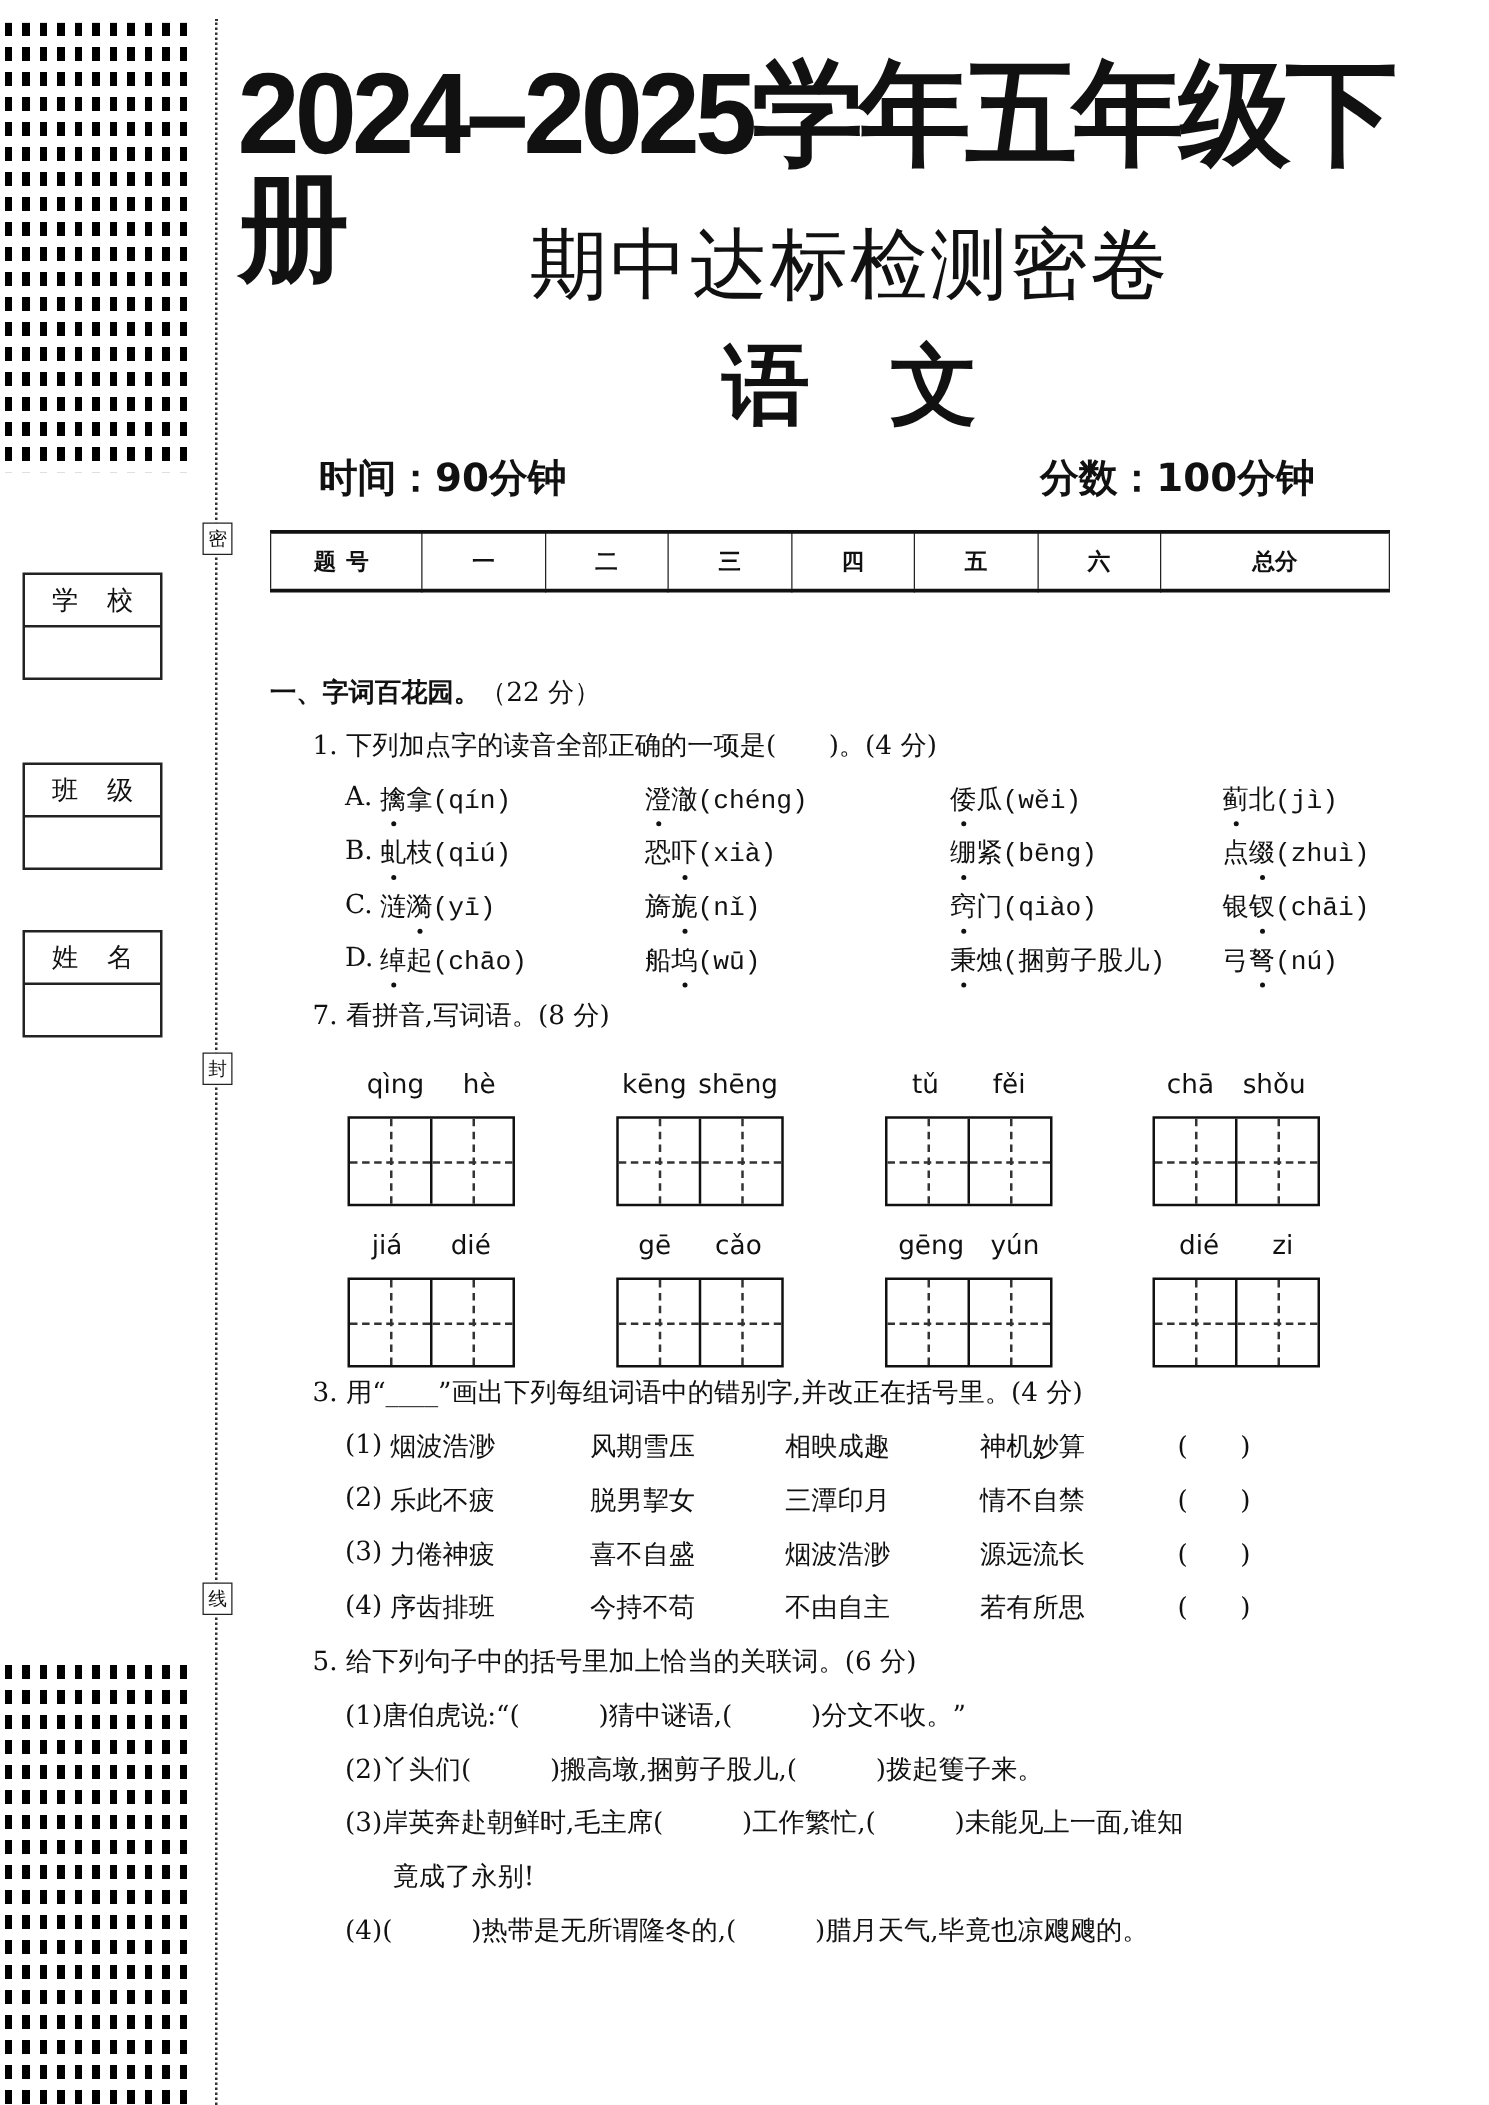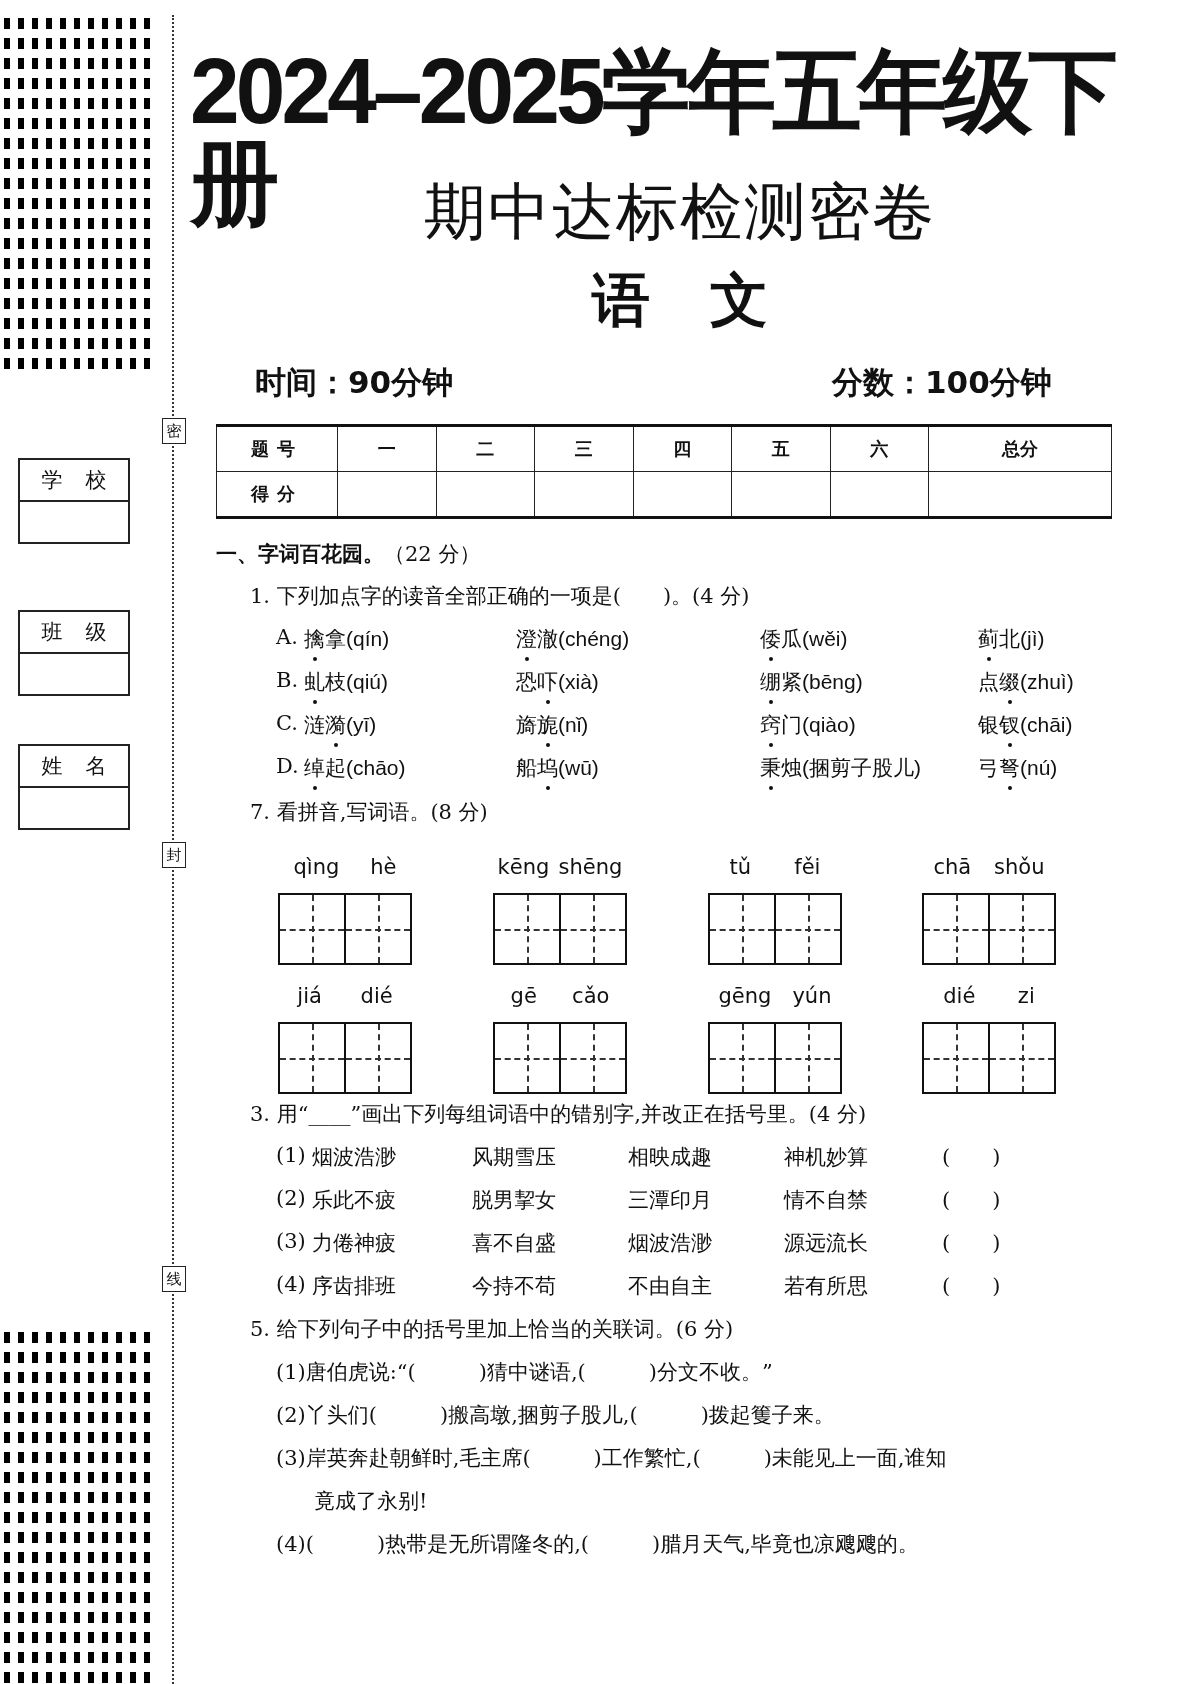--- a/index.html
+++ b/index.html
@@ -43,21 +43,21 @@
     position: absolute; left: 190px; top: 45px; width: 990px; text-align: left;
     font-family: "Liberation Sans", sans-serif; font-weight: bold;
     font-size: 92px; letter-spacing: -4px; line-height: 1; transform: scaleX(0.97); transform-origin: left;
   }
   .title2 {
     position: absolute; left: 170px; top: 170px; width: 1020px; text-align: center;
     font-family: "DejaVu Sans", sans-serif; font-size: 62px; letter-spacing: 2px;
   }
   .title3 {
     position: absolute; left: 170px; top: 262px; width: 1020px; text-align: center;
-    font-family: "DejaVu Sans", sans-serif; font-weight: bold; font-size: 58px; word-spacing: 40px;
+    font-family: "DejaVu Sans", sans-serif; font-weight: bold; font-size: 70px; word-spacing: 40px;
   }
   .meta {
     position: absolute; top: 362px; font-family: "DejaVu Sans", sans-serif;
     font-weight: bold; font-size: 31px; text-align: right;
   }
   .meta.left { left: 255px; }
   .meta.right { left: 832px; }
 
   table.score {
     position: absolute; left: 216px; top: 424px; width: 896px; border-collapse: collapse;
@@ -73,21 +73,21 @@
   .sec-title { position: absolute; left: 0; top: 0; font-weight: bold; font-family: "DejaVu Sans", sans-serif; }
   .sec-title .pts { font-weight: normal; font-family: "DejaVu Serif", serif; margin-top: 40px; }
   .q { position: absolute; left: 34px; }
   .row { position: absolute; left: 60px; width: 830px; }
   .cell { position: absolute; }
   .dot-under { position: relative; display: inline-block; }
   .dot-under::after {
     content: ""; position: absolute; left: 50%; bottom: -8px; width: 4px; height: 4px;
     margin-left: -2px; border-radius: 50%; background: #111;
   }
-  .py { font-family: Liberation Sans, sans-serif; }
+  .py { font-family: Liberation Mono, monospace; }
 
   .grid-group { position: absolute; width: 134px; }
   .grid-group .pinyin {
     font-family: "DejaVu Sans", sans-serif; font-size: 21px; display: flex;
     justify-content: space-around; height: 30px;
   }
   .tianzi { display: flex; border: 2px solid #111; height: 68px; margin-top: 8px; }
   .tianzi .box { flex: 1; position: relative; }
   .tianzi .box + .box { border-left: 2px solid #111; }
   .tianzi .box::before {
@@ -142,30 +142,20 @@
       <tr>
     <td class="first">题号</td>
     <td>一</td>
     <td>二</td>
     <td>三</td>
     <td>四</td>
     <td>五</td>
     <td>六</td>
     <td>总分</td>
   </tr>
-  <tr>
-    <td class="first">得分</td>
-    <td></td>
-    <td></td>
-    <td></td>
-    <td></td>
-    <td></td>
-    <td></td>
-    <td></td>
-  </tr>
 </tbody>
   </table>
 
 <div class="content">
   <div class="sec-title">
     <span>一、字词百花园。</span><span class="pts">（22 分）</span>
   </div>
 
   <div class="q" style="top:42px">1. 下列加点字的读音全部正确的一项是(　　)。(4 分)</div>
 

